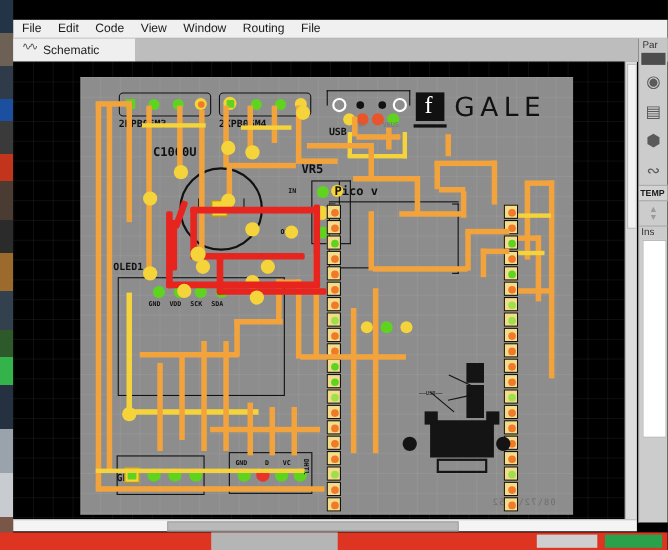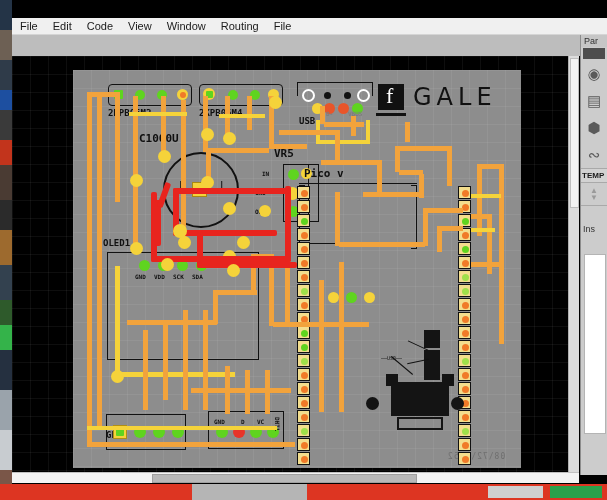--- a/index.html
+++ b/index.html
@@ -62,21 +62,21 @@
     background:#cccccc; border-left:1px solid #8d8d8d; }
   .dock-hdr { height:12px; background:#c6c6c6; font-size:9px; color:#333;
     padding-left:3px; line-height:12px; overflow:hidden; }
   .dock-bar { height:11px; background:#4d4d4d; margin:1px 2px; }
   .dock-ico { height:27px; display:flex; align-items:center; justify-content:center;
     color:#5a5a5a; font-size:15px; }
   .dock-tabs { background:#d2d2d2; font-size:8px; font-weight:bold; color:#1a1a1a;
     padding:2px 1px; border-top:1px solid #a9a9a9; border-bottom:1px solid #a9a9a9; }
   .dock-spin { height:22px; display:flex; flex-direction:column; align-items:center;
     justify-content:center; color:#9a9a9a; font-size:8px; line-height:7px; }
-  .dock-insp { font-size:9px; color:#333; padding:18px 2px; border-top:1px solid #a9a9a9;
+  .dock-insp { font-size:9px; color:#333; padding:0 2px; border-top:1px solid #a9a9a9;
     overflow:hidden; }
   .dock-white { background:#fff; height:180px; margin:2px 1px 0 3px;
     border:1px solid #b4b4b4; }
 
   
   .canvas { position:absolute; left:12px; top:56px; width:556px; height:416px;
     background:#000000;
     background-image:
       linear-gradient(to right, rgba(255,255,255,0.055) 1px, transparent 1px),
       linear-gradient(to bottom, rgba(255,255,255,0.055) 1px, transparent 1px);
@@ -167,20 +167,24 @@
     <span>File</span>
     <span>Edit</span>
     <span>Code</span>
     <span>View</span>
     <span>Window</span>
     <span>Routing</span>
     <span>File</span>
   </div>
 
   <div class="tabstrip">
+    <div class="tab s">
+      <span class="t-ico i-sch"></span>
+      <span>Schematic</span>
+    </div>
     <div class="tabspacer"></div>
   </div>
 
   <div class="dock">
     <div class="dock-hdr">Par</div>
     <div class="dock-bar"></div>
     <div class="dock-ico">◉</div>
     <div class="dock-ico">▤</div>
     <div class="dock-ico">⬢</div>
     <div class="dock-ico">∾</div>

